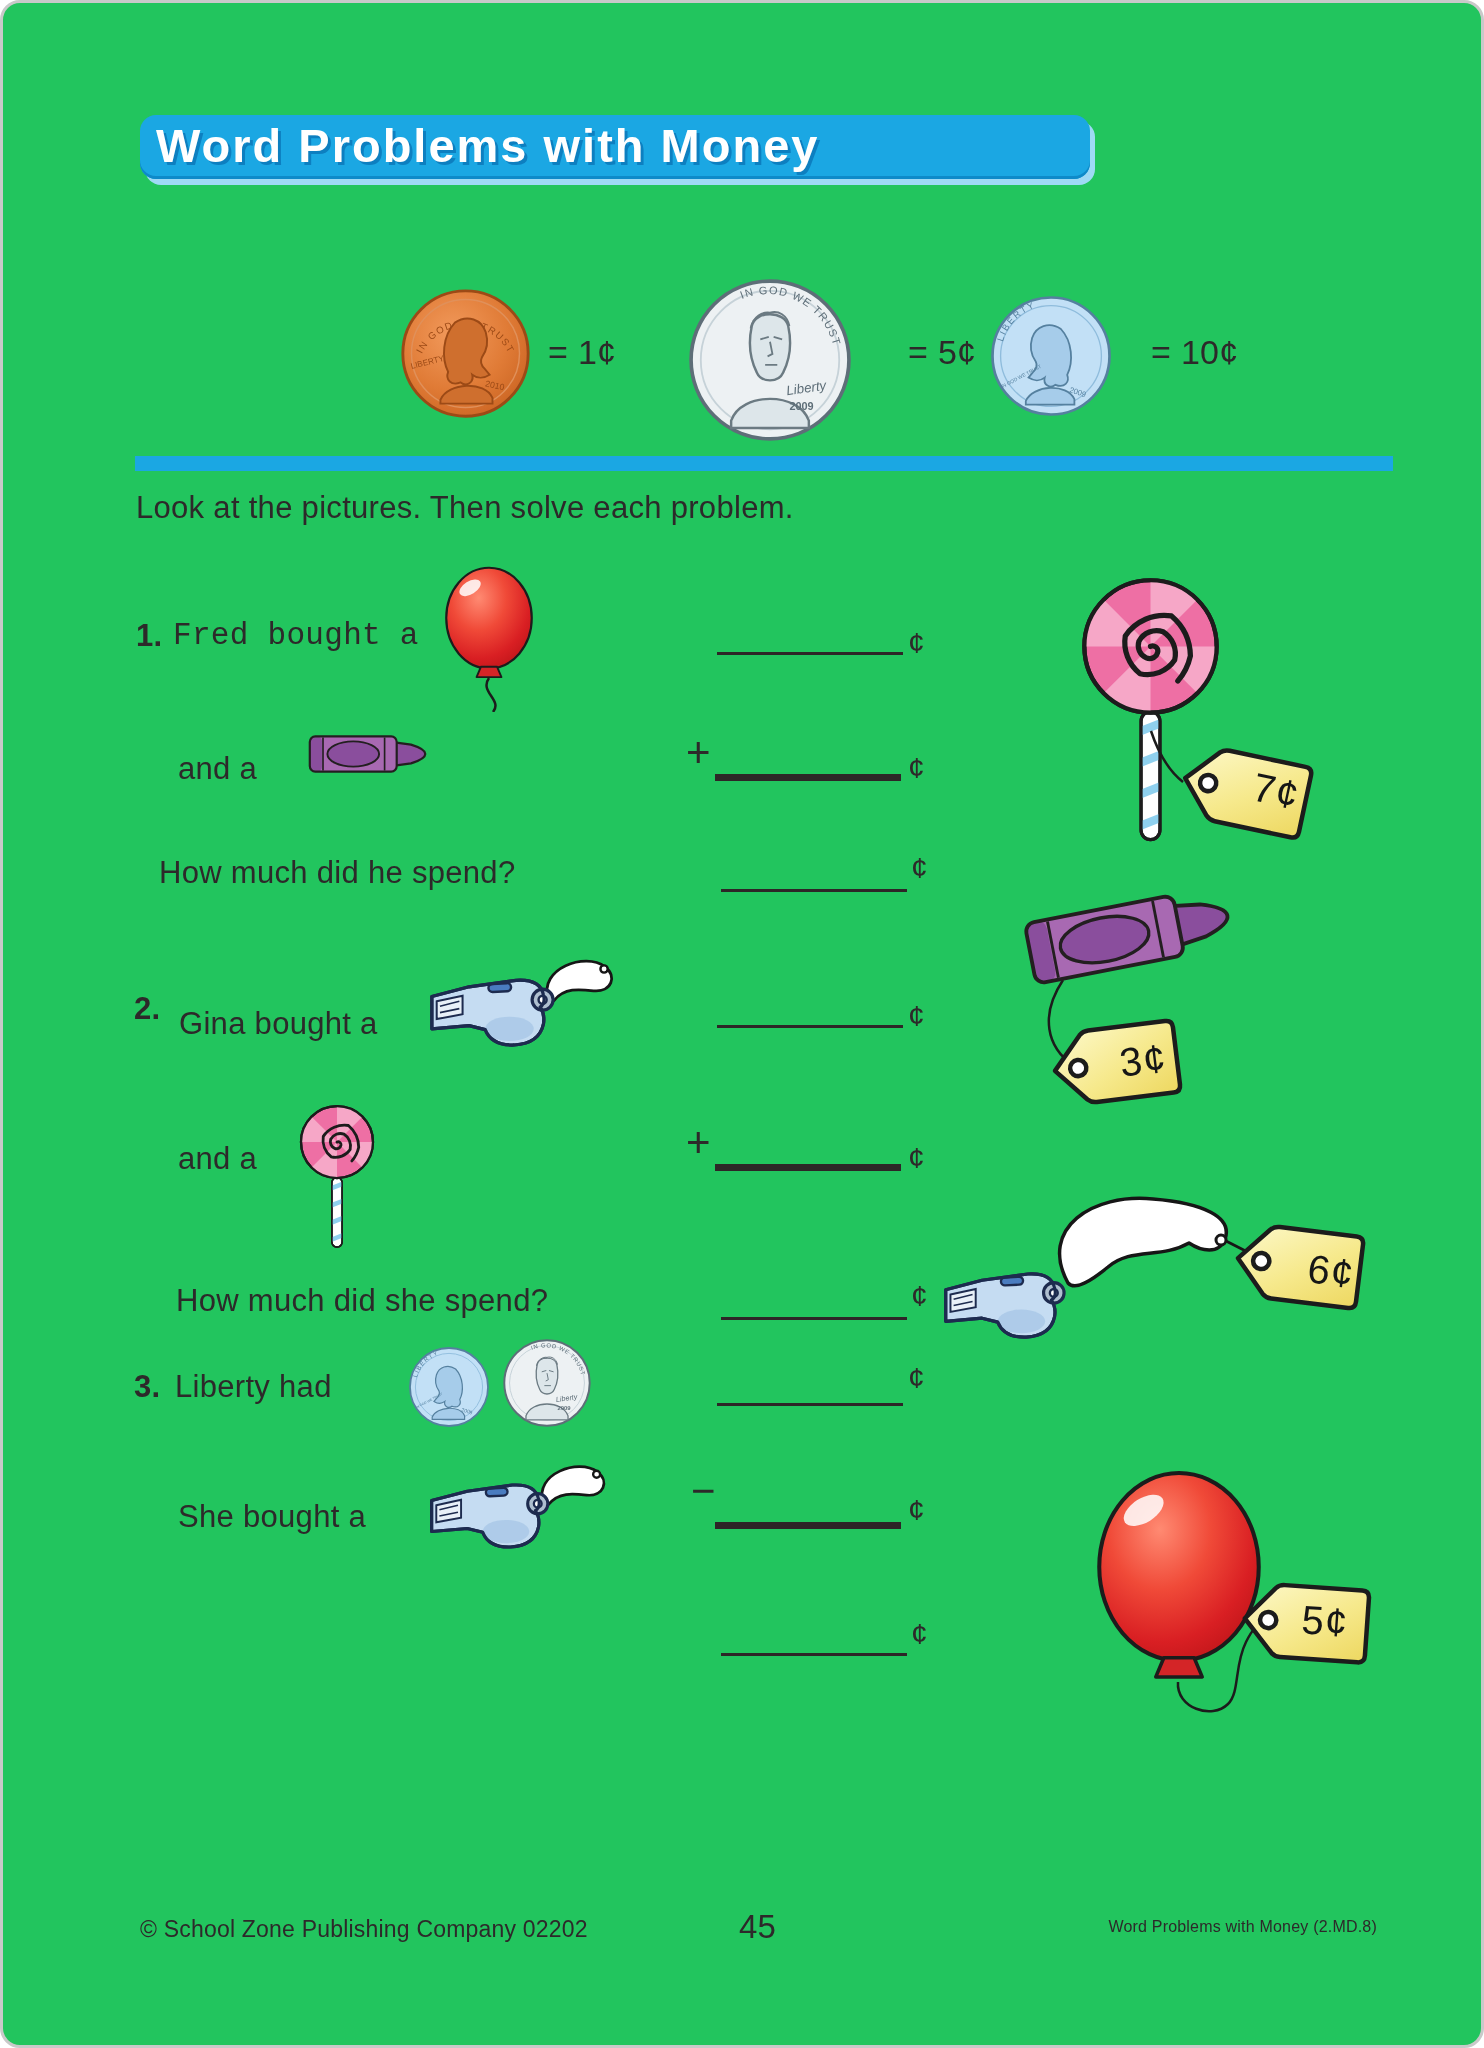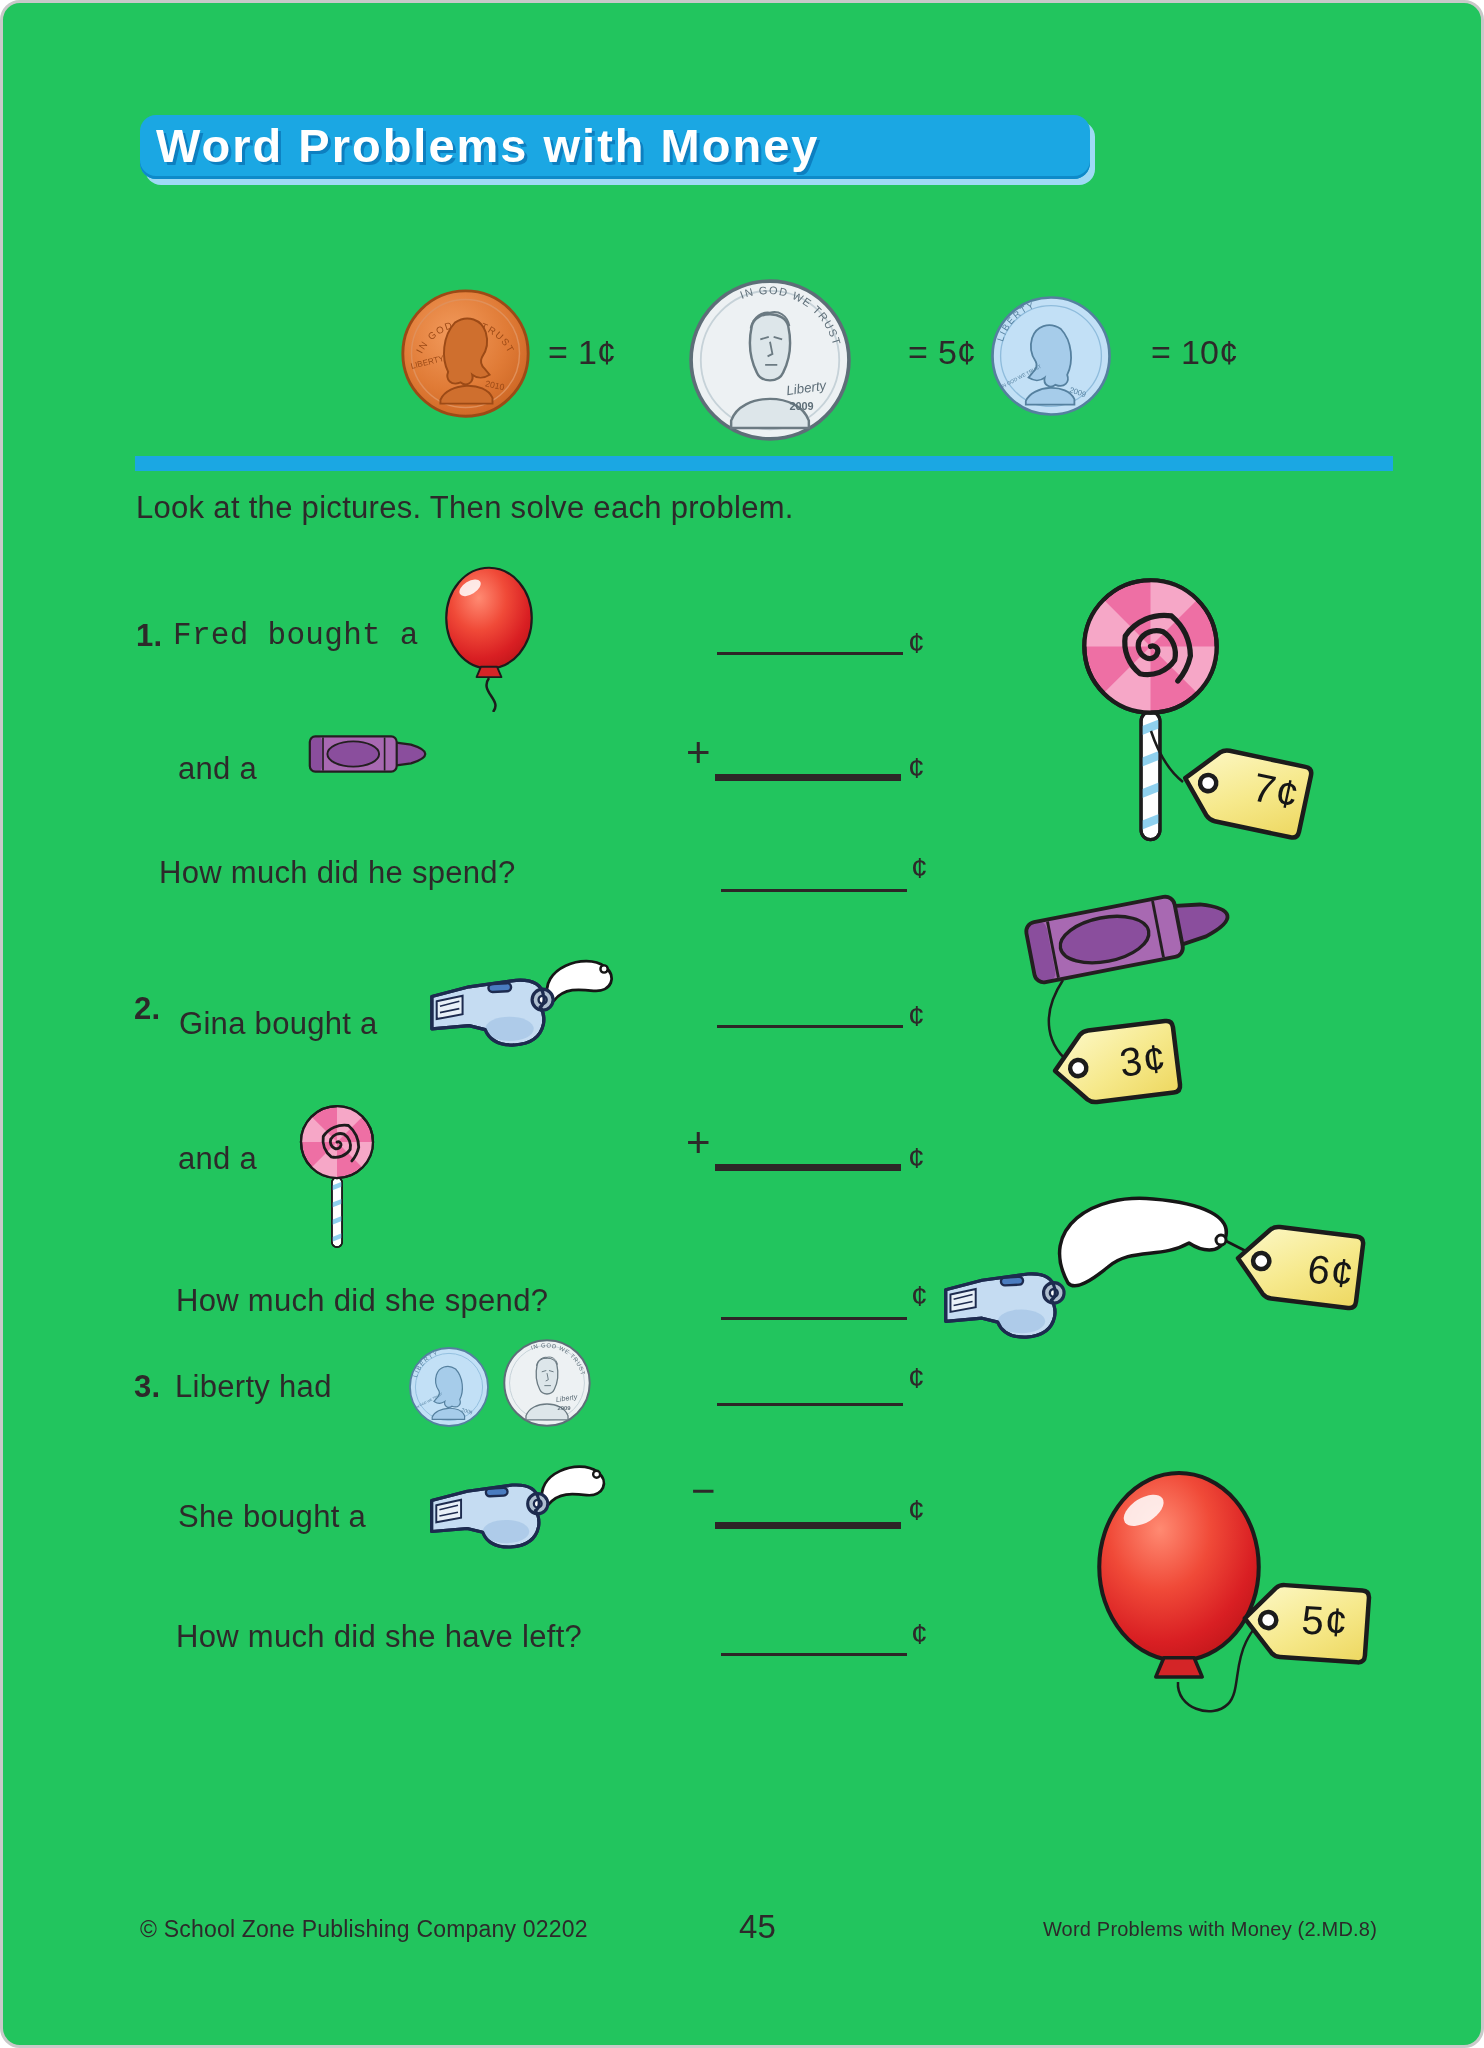--- a/index.html
+++ b/index.html
@@ -20,21 +20,21 @@
   .t31{font-size:31px;letter-spacing:0.3px;}
   .t34{font-size:34px;letter-spacing:0.3px;}
   .pnum{font-weight:700;}
   .divider{left:132px;top:453px;width:1258px;height:15px;background:#1BA7E3;}
   .blank{width:186px;height:42px;border-bottom:3px solid #2d2627;}
   .blank-thick{width:186px;height:40px;border-bottom:7px solid #2d2627;}
   .cent{font-size:30px;}
   .op{font-size:42px;font-weight:400;}
   .tag-price{width:120px;text-align:center;font-size:40px;color:#161616;letter-spacing:1px;}
   .foot{font-size:23px;color:#2d292a;letter-spacing:0.2px;}
-  .foot-right{font-size:20px;}
+  .foot-right{font-size:16px;}
   .foot-page{font-size:33px;}
   svg{display:block;}
 </style>
 </head>
 <body>
 
 <div class="sheet">
 
   <svg width="0" height="0" style="position:absolute" aria-hidden="true">
     <defs>
@@ -231,21 +231,20 @@
   <span class="abs cent" style="left:905px;top:1358px;">¢</span>
 
   <span class="abs t31" style="left:175px;top:1496px;">She bought a</span>
   <svg class="abs" style="left:424px;top:1450px;" width="182" height="99" viewBox="0 0 235 127">
       <use href="#sym-whistle" width="235" height="127"></use>
     </svg>
   <span class="abs op" style="left:688px;top:1464px;">−</span>
   <div class="abs blank-thick" style="left:712px;top:1479px;"></div>
   <span class="abs cent" style="left:905px;top:1490px;">¢</span>
 
-  <span class="abs t31" style="left:173px;top:1616px;">How much did she have left?</span>
   <div class="abs blank" style="left:718px;top:1608px;"></div>
   <span class="abs cent" style="left:908px;top:1614px;">¢</span>
 
   <svg class="abs" style="left:1060px;top:572px;" width="340" height="278" viewBox="0 0 340 278">
     <use href="#sym-lollipop" x="14" y="0" width="147" height="273"></use>
     <path d="M88,156 C96,180 106,196 120,207" fill="none" stroke="#1c1c1c" stroke-width="2.5"></path>
     <g transform="translate(118.8,156.4) rotate(12)">
         <use href="#sym-tag" width="145" height="90"></use>
       </g>
   </svg>

